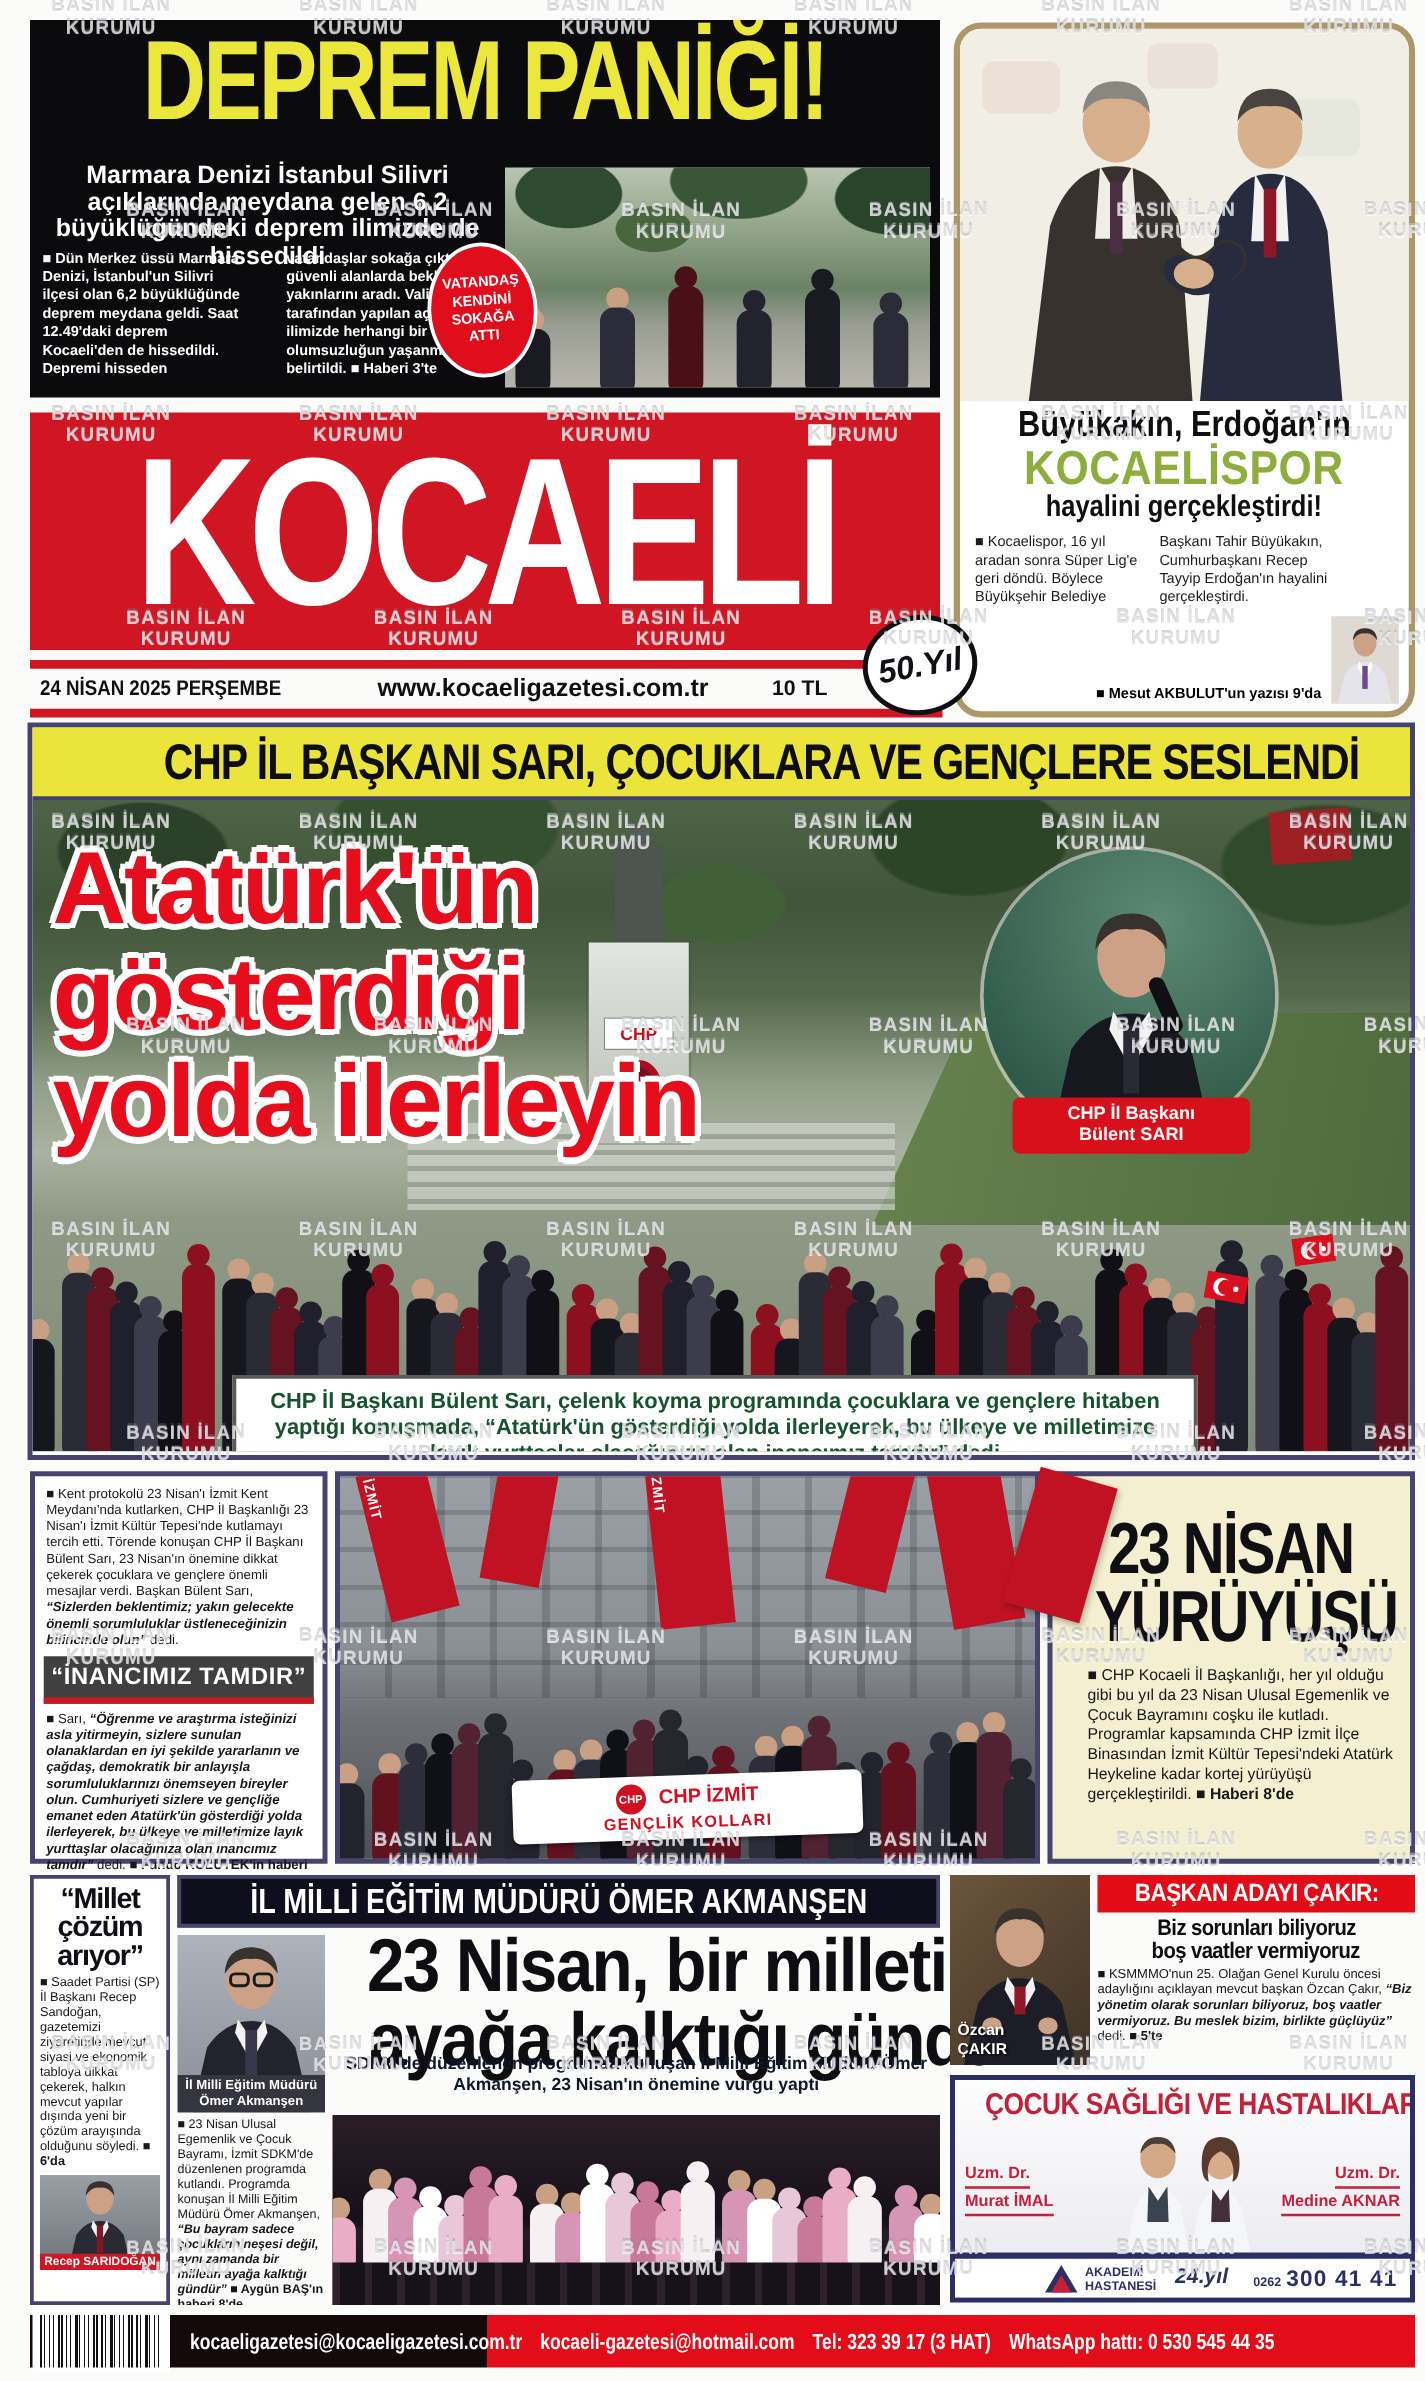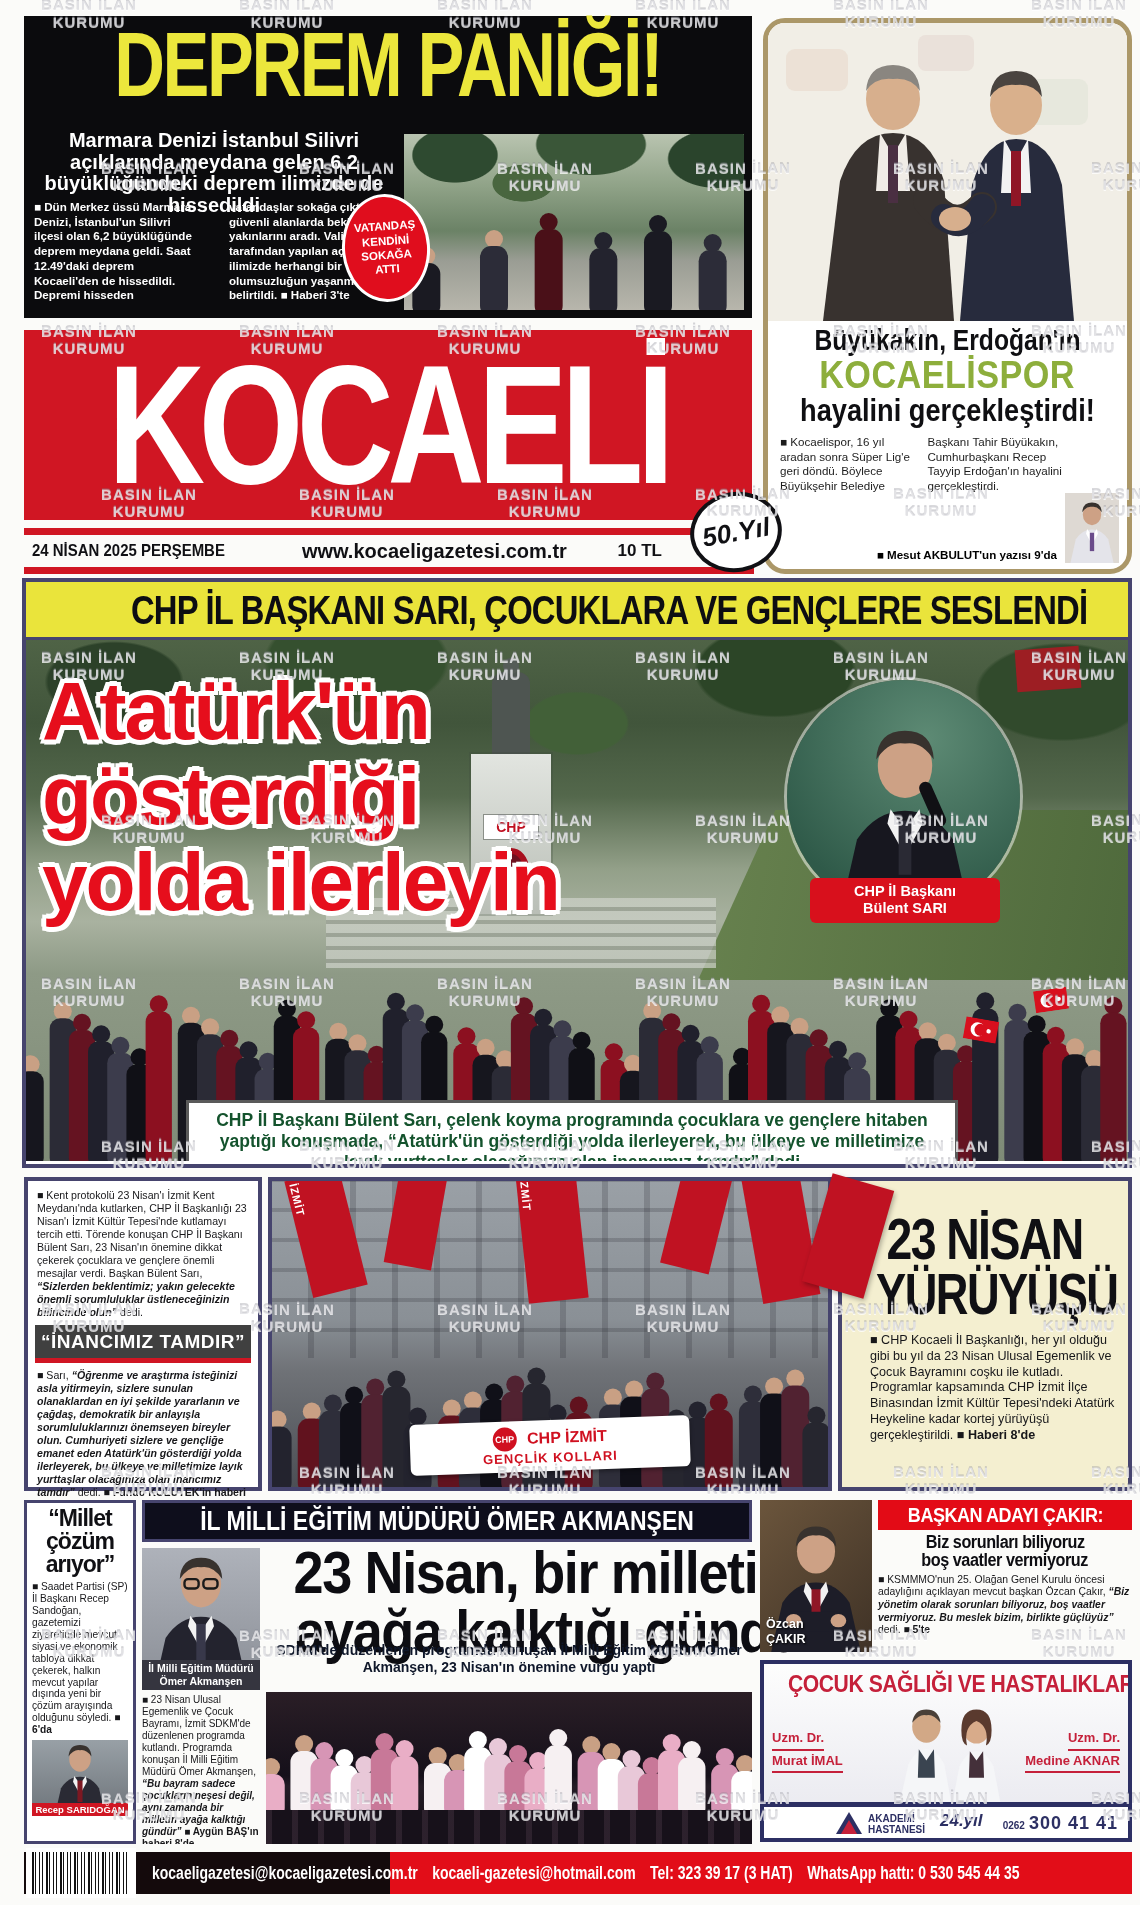--- a/index.html
+++ b/index.html
@@ -33,21 +33,21 @@
     transform:rotate(-4deg); text-align:center; }
 
   
   .card { left:763px; top:18px; width:369px; height:556px; border:5px solid #ab9768; border-radius:22px;
     background:#fff; z-index:2; overflow:hidden; }
   .card-photo { position:relative; width:100%; height:298px; overflow:hidden; background:#f1eee6; }
   .card-photo svg { display:block; width:100%; height:100%; }
   .card-h { text-align:center; line-height:1.02; margin-top:5px; color:#0f0f12; }
   .card-h1 { font-size:29px; font-weight:bold; }
   .card-h2 { font-size:38px; font-weight:bold; color:#8dae3c; letter-spacing:.5px; }
-  .card-h3 { font-size:32px; font-weight:bold; }
+  .card-h3 { font-size:24px; font-weight:bold; }
   .card-body { position:relative; padding:8px 12px 0 12px; font-size:11.6px; line-height:1.27; color:#1c1c1c;
     column-count:2; column-gap:12px; height:104px; padding-right:64px; }
   .card-byline { position:absolute; right:70px; bottom:8px; font-size:11.6px; font-weight:bold; }
   .card-mini { position:absolute; right:8px; bottom:6px; width:54px; height:70px; background:#ded9d3; overflow:hidden; }
 
   
   .masthead { left:24px; top:330px; width:728px; height:190px; background:#d01623; color:#fff;
     display:flex; align-items:center; justify-content:center; overflow:hidden; z-index:1; }
   .masthead-title { font-size:168px; font-weight:bold; letter-spacing:-8px; line-height:1; }
   .rule { background:#d01623; height:7px; }

